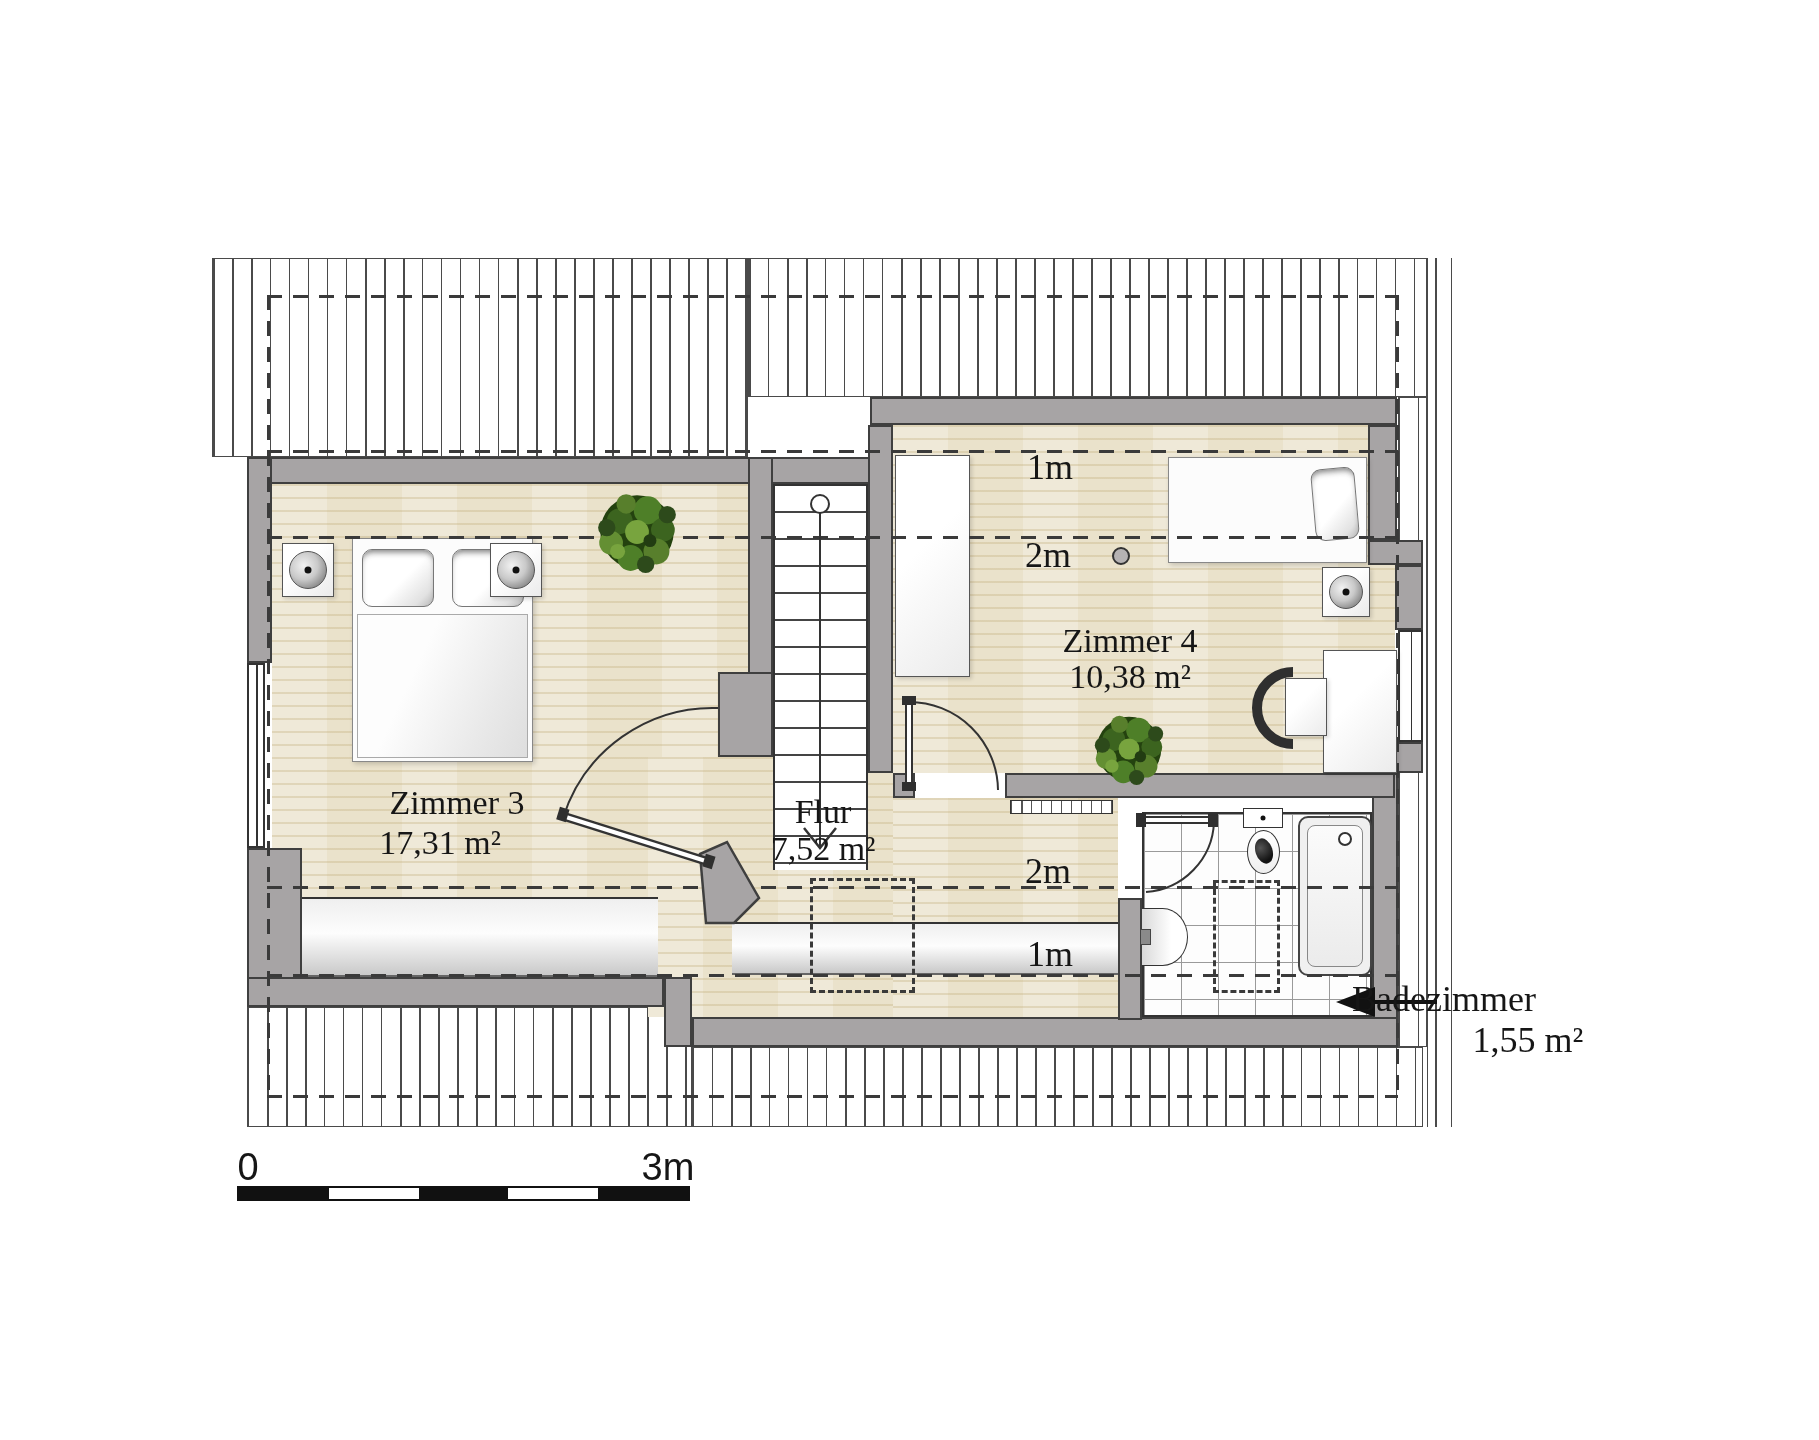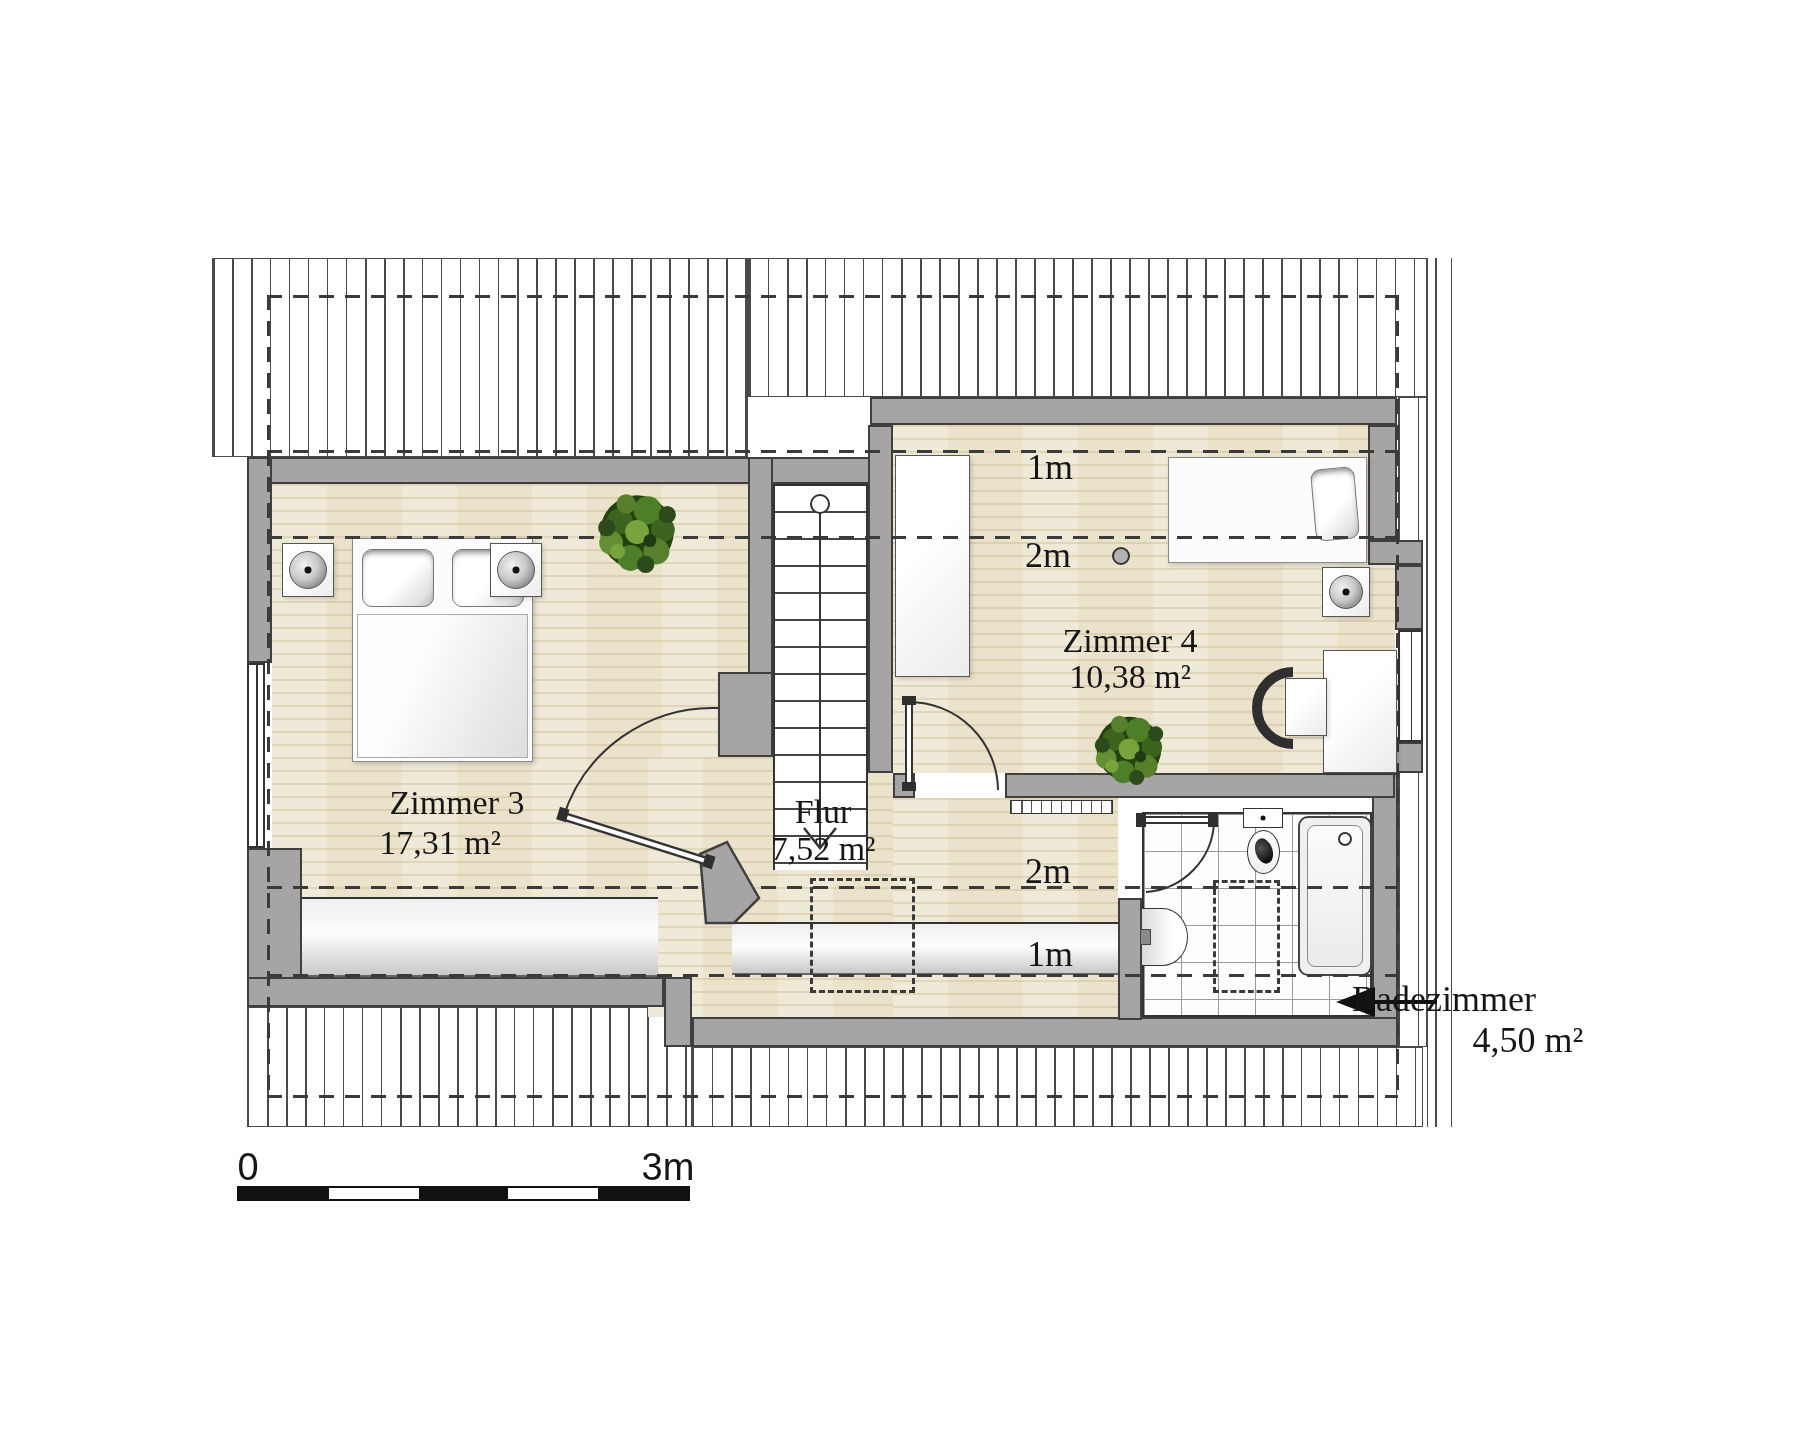--- a/index.html
+++ b/index.html
@@ -232,21 +232,21 @@
   <div class="lbl" style="left:457px;top:803px">Zimmer 3</div>
   <div class="lbl" style="left:440px;top:843px">17,31 m²</div>
 
   <div class="lbl" style="left:823px;top:812px">Flur</div>
   <div class="lbl" style="left:823px;top:849px">7,52 m²</div>
 
   <div class="lbl" style="left:1130px;top:641px">Zimmer 4</div>
   <div class="lbl" style="left:1130px;top:677px">10,38 m²</div>
 
   <div class="lbl big" style="left:1444px;top:999px">Badezimmer</div>
-  <div class="lbl big" style="left:1528px;top:1040px">4,50 m²</div>
+  <div class="lbl big" style="left:1528px;top:1040px">1,55 m²</div>
 
   <div class="lbl big" style="left:1050px;top:467px">1m</div>
   <div class="lbl big" style="left:1048px;top:555px">2m</div>
   <div class="lbl big" style="left:1048px;top:871px">2m</div>
   <div class="lbl big" style="left:1050px;top:954px">1m</div>
 
   <div class="lbl sans" style="left:248px;top:1146px">0</div>
   <div class="lbl sans" style="left:668px;top:1146px">3m</div>
   <div class="abs scalebar" style="left:237px;top:1186px;width:453px;height:15px">
     <div class="sb-b"></div>

